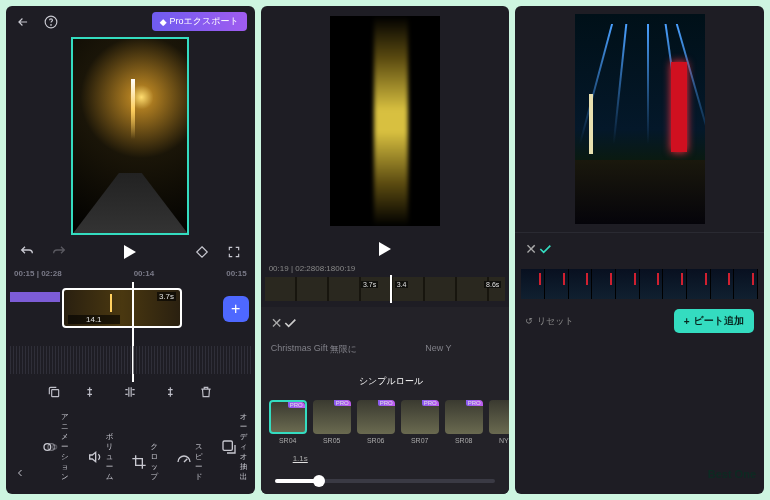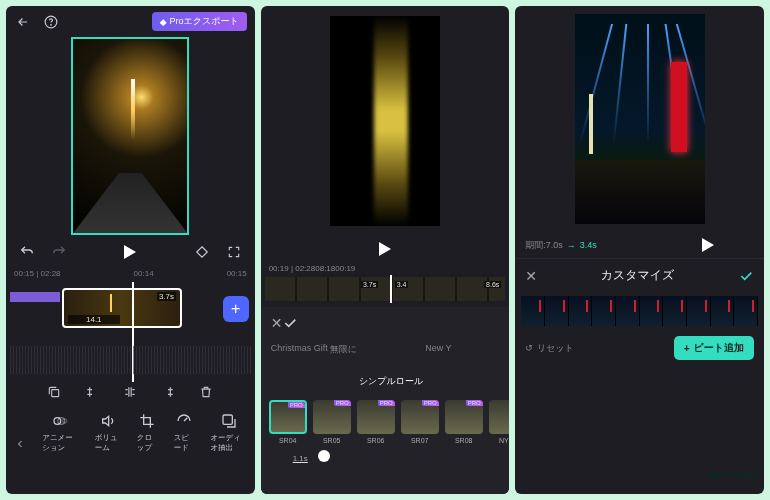--- a/index.html
+++ b/index.html
@@ -43,38 +43,38 @@
     overflow:hidden;
   }
   .light-streak { position:absolute; top:40px; left:58px; width:4px; height:60px; background:linear-gradient(#fff,#ffd060,transparent); }
   .road { position:absolute; bottom:0; left:0; right:0; height:60px;
     background: linear-gradient(#222 0%, #333 100%);
     clip-path: polygon(40% 0, 60% 0, 100% 100%, 0 100%);
   }
   .p1-controls { display:flex; align-items:center; justify-content:space-between; padding:8px 12px; }
   .ctrl-side { display:flex; gap:14px; }
   .play { width:0;height:0;border-left:12px solid #fff;border-top:7px solid transparent;border-bottom:7px solid transparent;}
-  .timecodes { display:flex; justify-content:space-between; padding:0 8px; color:#7a7a88; font-size:8px;}
+  .timecodes { display:flex; justify-content:space-between; padding:0 8px; color:#7a7a88; font-size:8px;font-weight:bold;}
   .timeline { position:relative; height:60px; margin:4px 0; }
   .clip-thumb {
     position:absolute; top:6px; left:56px; width:120px; height:40px;
     border:2px solid #fff; border-radius:4px; overflow:hidden;
     background: linear-gradient(90deg,#2a2010,#4a3810,#2a2010);
   }
   .clip-thumb::before { content:""; position:absolute; left:40%; top:10%; width:2px; height:50%; background:#ffd060;}
   .clip-label { position:absolute; bottom:2px; left:4px; background:rgba(0,0,0,.6); font-size:8px; padding:0 18px;}
   .clip-dur { position:absolute; top:2px; right:4px; background:rgba(0,0,0,.6); font-size:8px; padding:0 2px;}
   .playhead { position:absolute; left:126px; top:0; bottom:-40px; width:2px; background:#fff;}
   .add-btn { position:absolute; right:6px; top:14px; width:26px;height:26px; background:#4e68ff; border-radius:6px; display:flex;align-items:center;justify-content:center;color:#fff;font-size:16px;}
   .purple-strip { position:absolute; left:4px; top:10px; width:50px; height:10px; background:#7c5cd6;}
   .wave { height:28px; margin:0 4px; background: repeating-linear-gradient(90deg,#3a3a46 0 1px, transparent 1px 3px); opacity:.6;}
   .tool-row { display:flex; justify-content:center; gap:22px; padding:10px 0 6px; color:#bfbfc8;}
   .tool-row .ti { width:16px;height:16px; display:flex;align-items:center;justify-content:center;}
   .bottom-row { display:flex; align-items:flex-end; padding:6px 8px 10px; gap:16px; color:#c8c8d0;}
-  .bottom-row .bi { display:flex; flex-direction:column; align-items:center; gap:3px; font-size:7.5px;}
+  .bottom-row .bi { display:flex; flex-direction:row; align-items:center; gap:3px; font-size:7.5px;}
   .bottom-row .bi .g { width:18px;height:18px; display:flex;align-items:center;justify-content:center;}
 
   
   .p2-preview { flex:0 0 230px; display:flex; align-items:center; justify-content:center; position:relative;}
   .p2-img { width:110px; height:210px; background:#000; position:relative; overflow:hidden;}
   .blur-streak { position:absolute; left:40%; top:0; bottom:0; width:34px;
     background: linear-gradient(#000 0%, #5a4a10 20%, #d8c040 45%, #d8c040 55%, #5a4a10 80%, #000 100%);
     filter: blur(2px);
   }
   .p2-play { display:flex; justify-content:center; padding:6px 0;}
@@ -91,21 +91,21 @@
   .sheet-head .title { flex:1; text-align:center; font-size:12px; color:#eee;}
   .sheet-head .ok { color:#ccc;}
   .tabs { display:flex; gap:2px; padding:4px 10px; font-size:9px; color:#808088; white-space:nowrap; overflow:hidden;}
   .tabs .sel { color:#fff; font-weight:400;margin-top:32px;}
   .presets { display:flex; gap:6px; padding:8px 8px 4px; overflow:hidden;}
   .preset { width:38px; display:flex; flex-direction:column; align-items:center; gap:3px;}
   .preset .thumb { width:38px; height:34px; border-radius:4px; background:linear-gradient(#3a3a30,#6a6a50); position:relative;}
   .preset .pro { position:absolute; top:0; right:0; background:linear-gradient(90deg,#8a5cf0,#c05cf0); font-size:6px; padding:0 2px; border-radius:0 4px 0 2px;}
   .preset.sel .thumb { border:2px solid #34dcc0;}
   .preset .lbl { font-size:7px; color:#aaa;}
-  .slider-row { padding:6px 14px; display:flex; flex-direction:row; gap:16px;text-decoration:underline;}
+  .slider-row { padding:6px 14px; display:flex; flex-direction:column; gap:16px;text-decoration:underline;}
   .slider-row .val { font-size:8px; color:#aaa; margin-left:18px;}
   .slider { height:4px; background:#3a3a44; border-radius:2px; position:relative;}
   .slider .fill { position:absolute; left:0; top:0; bottom:0; width:20%; background:#fff; border-radius:2px;}
   .slider .knob { position:absolute; left:20%; top:50%; width:12px;height:12px; background:#fff; border-radius:50%; transform:translate(-50%,-50%);}
   .apply-all { margin:6px 10px 10px auto; width:fit-content; display:flex; align-items:center; gap:5px; font-size:9px; color:#bbb; border:1px solid #44444c; border-radius:12px; padding:3px 8px;}
   .apply-all .ring { width:10px;height:10px;border:1.5px solid #bbb;border-radius:50%;}
 
   
   .p3-preview { flex:0 0 226px; display:flex; align-items:center; justify-content:center;}
   .p3-img { width:130px; height:210px; background:linear-gradient(#001018 0%, #04182a 55%, #0a1a10 70%, #000 100%); position:relative; overflow:hidden;}
@@ -379,31 +379,22 @@
       <div class="beam b1"></div>
         <div class="beam b2"></div>
         <div class="beam b3"></div>
         <div class="beam b4"></div>
         <div class="beam b5"></div>
       <div class="tower"></div>
         <div class="lamp"></div>
         <div class="ground"></div>
     </div>
   </div>
-  <div class="p3-status">
-    <span>期間:7.0s</span>
-    <span class="arrow">→</span>
-    <span style="color:#34dcc0">3.4s</span>
-    <div class="play-wrap">
-        <div class="play"></div>
-      </div>
-  </div>
   <div class="custom-head">
     <div class="x">✕</div>
-    <div class="title">カスタマイズ</div>
     <div class="ok">
         <svg width="16" height="16" viewBox="0 0 24 24" fill="none" stroke="currentColor" stroke-width="2.5">
           <path d="M5 12l5 5L20 7"></path>
         </svg>
       </div>
   </div>
   <div class="thumb-strip">
     <div class="t"></div>
       <div class="t"></div>
       <div class="t"></div>

